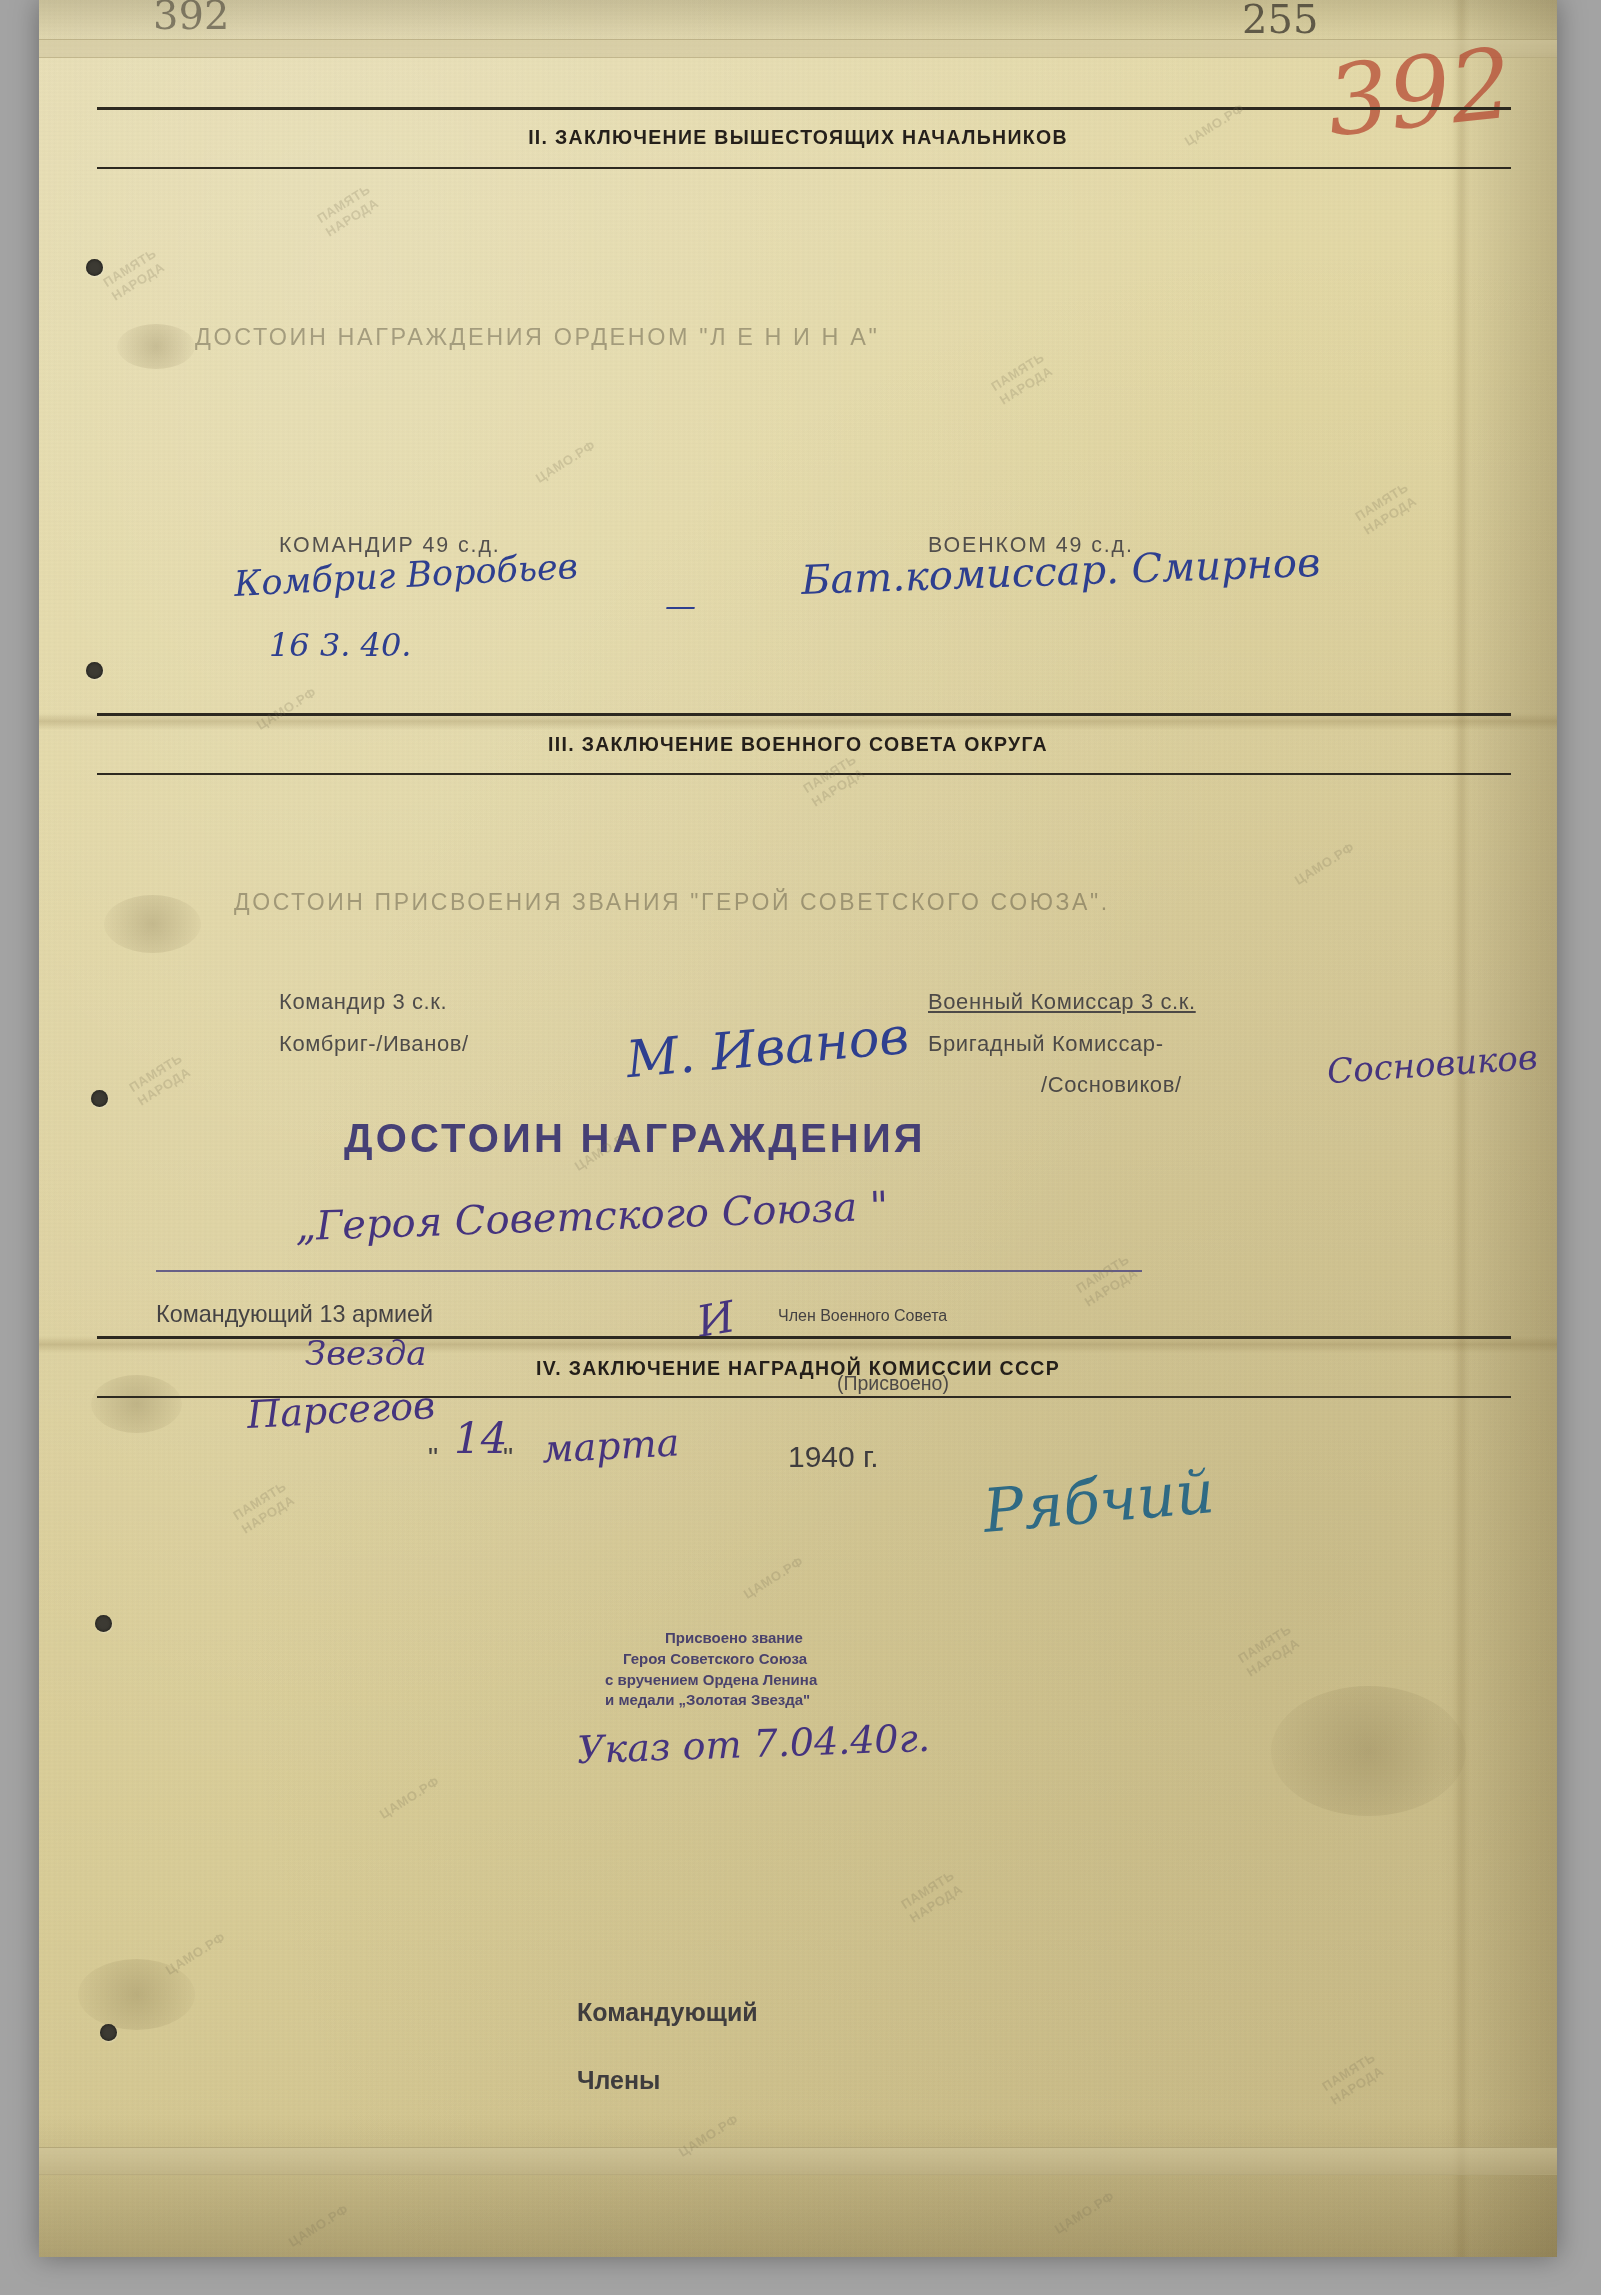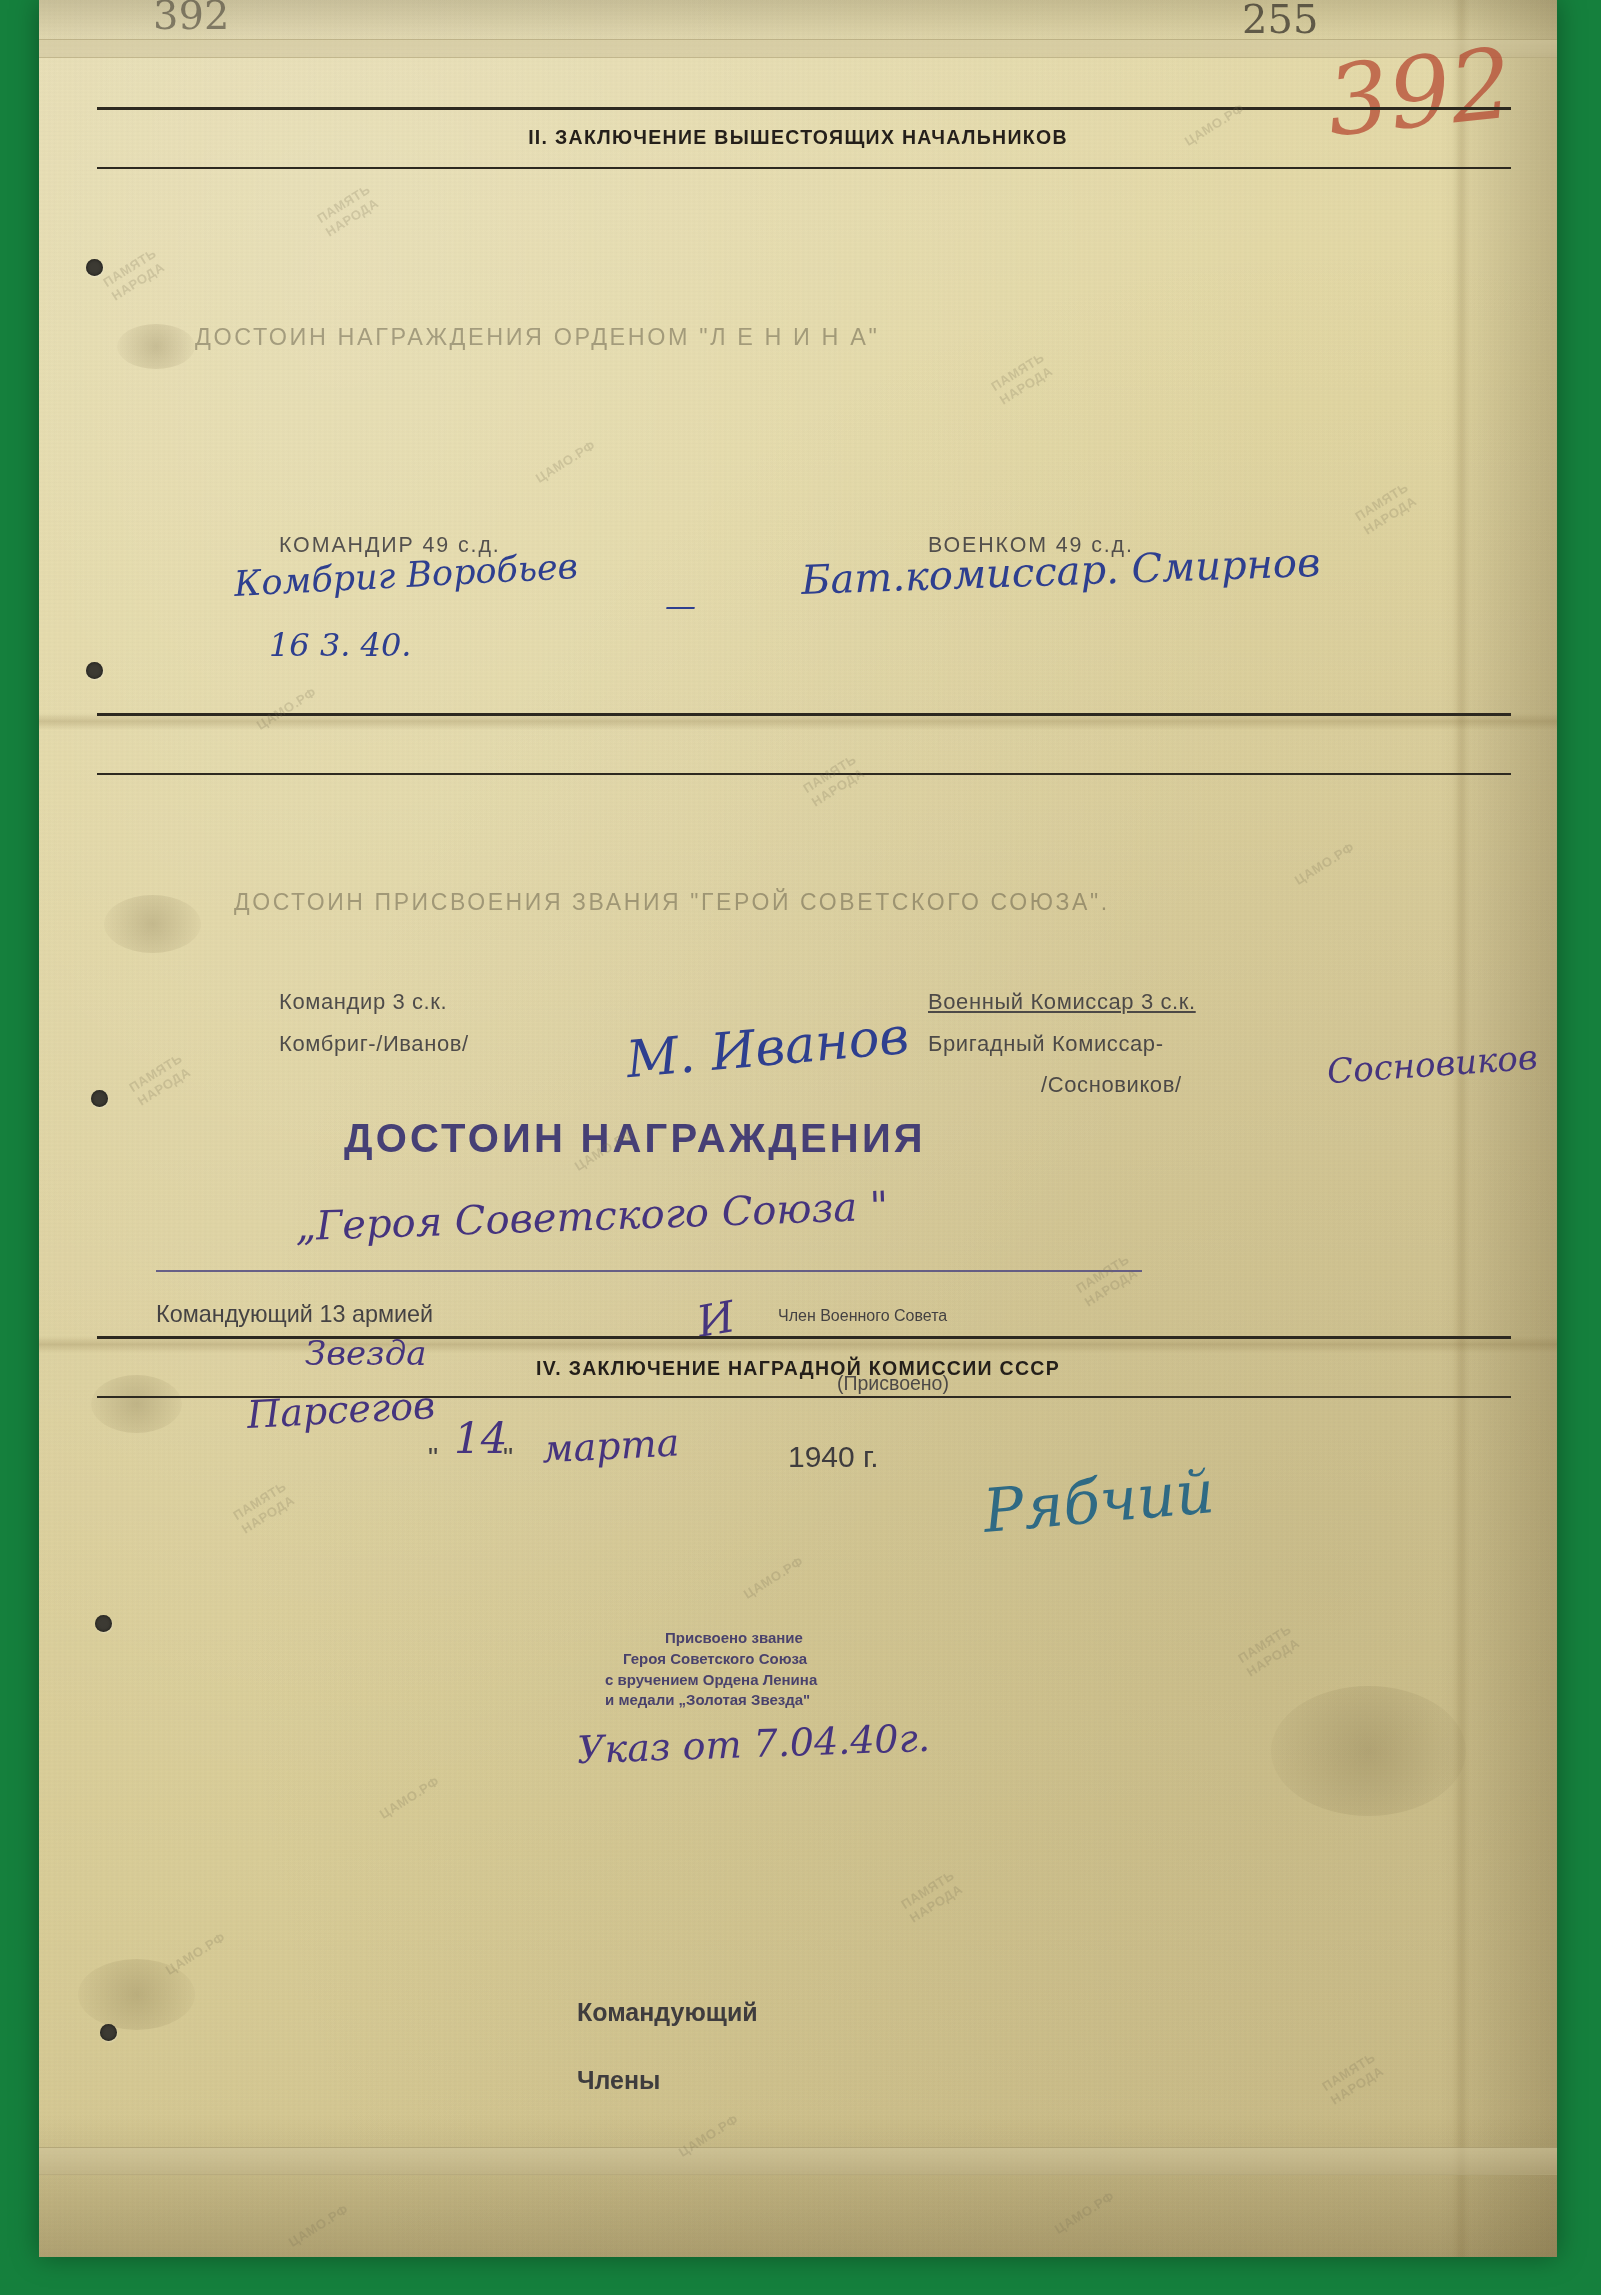--- a/index.html
+++ b/index.html
@@ -5,21 +5,21 @@
   html, body {
     margin: 0;
     padding: 0;
     background: #6b6b63;
   }
   #page {
     position: relative;
     width: 1601px;
     height: 2295px;
     overflow: hidden;
-    background: #15803d;
+    background: #a3a3a3;
     font-family: "Liberation Sans", sans-serif;
   }
 
   
   .paper {
     position: absolute;
     left: 39px;
     top: 0px;
     width: 1518px;
     height: 2257px;
@@ -212,20 +212,21 @@
     <div class="typed" style="left: 240px; top: 533px; font-size: 21.4px; letter-spacing: 1.9px; opacity:0.78;">КОМАНДИР 49 с.д.</div>
     <div class="typed" style="left: 889px; top: 533px; font-size: 21.4px; letter-spacing: 1.9px; opacity:0.78;">ВОЕНКОМ 49 с.д.</div>
 
     <div class="hand hand-blue" style="left: 195px; top: 555px; font-size: 35px; transform: rotate(-3deg);">Комбриг Воробьев</div>
     <div class="hand hand-blue" style="left: 626px; top: 587px; font-size: 31px;">—</div>
     <div class="hand hand-blue" style="left: 230px; top: 626px; font-size: 32px;">16 3. 40.</div>
 
     <div class="hand hand-blue" style="left: 762px; top: 548px; font-size: 40px; transform: rotate(-2deg);">Бат.комиссар. Смирнов</div>
 
     <div class="rule" style="left: 58px; top: 713px; width: 1414px;"></div>
+    <div class="section-title" style="top: 733px;">III. ЗАКЛЮЧЕНИЕ ВОЕННОГО СОВЕТА ОКРУГА</div>
     <div class="rule thin" style="left: 58px; top: 773px; width: 1414px;"></div>
 
     <div class="typed faded" style="left: 195px; top: 889px; font-size: 23px; letter-spacing: 2.6px;">ДОСТОИН ПРИСВОЕНИЯ ЗВАНИЯ "ГЕРОЙ СОВЕТСКОГО СОЮЗА".</div>
 
     <div class="typed" style="left: 240px; top: 989px; font-size: 22px; letter-spacing: 0.6px; opacity:0.8;">Командир 3 с.к.</div>
     <div class="typed" style="left: 240px; top: 1031px; font-size: 22px; letter-spacing: 0.6px; opacity:0.8;">Комбриг-/Иванов/</div>
 
     <div class="typed" style="left: 889px; top: 989px; font-size: 22px; letter-spacing: 0.6px; opacity:0.8;text-decoration:underline;">Военный Комиссар 3 с.к.</div>
     <div class="typed" style="left: 889px; top: 1031px; font-size: 22px; letter-spacing: 0.6px; opacity:0.8;">Бригадный Комиссар-</div>
     <div class="typed" style="left: 1002px; top: 1072px; font-size: 22px; letter-spacing: 0.6px; opacity:0.8;text-align:center;">/Сосновиков/</div>

